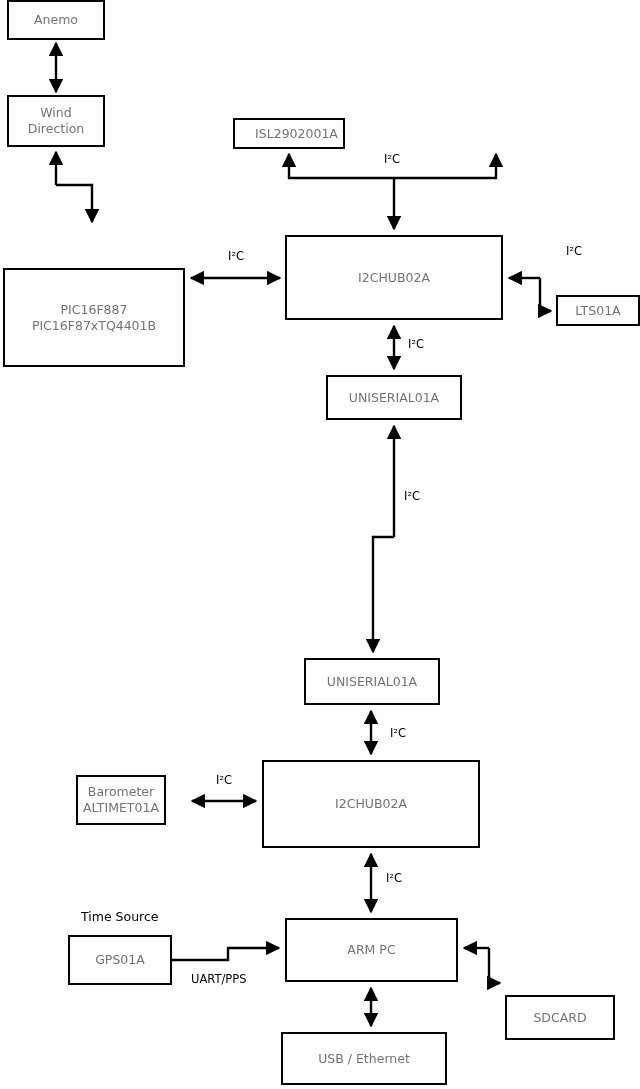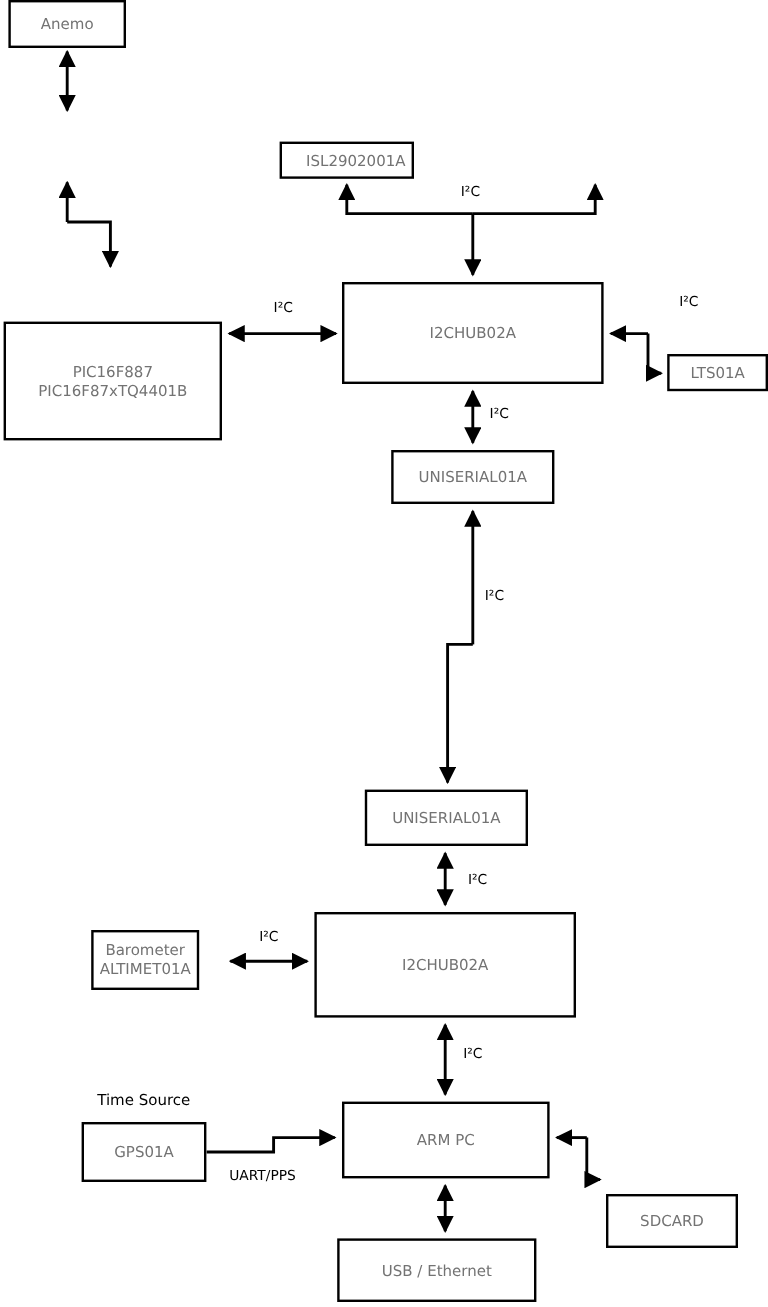--- a/index.html
+++ b/index.html
@@ -84,20 +84,22 @@
 
       <path d="M 489 948 L 464 948" marker-end="url(#arrow)"></path>
       <path d="M 489 948 L 489 983 L 500 983" marker-end="url(#arrow)"></path>
 
       <line x1="371" y1="988" x2="371" y2="1026" marker-end="url(#arrow)" marker-start="url(#arrow)"></line>
     </g>
   </svg>
 
   <div class="node" style="left:7px;top:0px;width:98px;height:40px;">Anemo</div>
 
+  <div class="node" style="left:7px;top:95px;width:98px;height:52px;">Wind
+Direction</div>
 
   <div class="node" style="left:3px;top:228px;width:182px;height:99px;margin-top:40px;">PIC16F887
 PIC16F87xTQ4401B</div>
 
   <div class="node" style="left:233px;top:118px;width:112px;height:31px;padding-left:15px;">ISL2902001A</div>
 
 
   <div class="node" style="left:285px;top:235px;width:218px;height:85px;">I2CHUB02A</div>
 
   <div class="node" style="left:556px;top:295px;width:84px;height:31px;">LTS01A</div>

